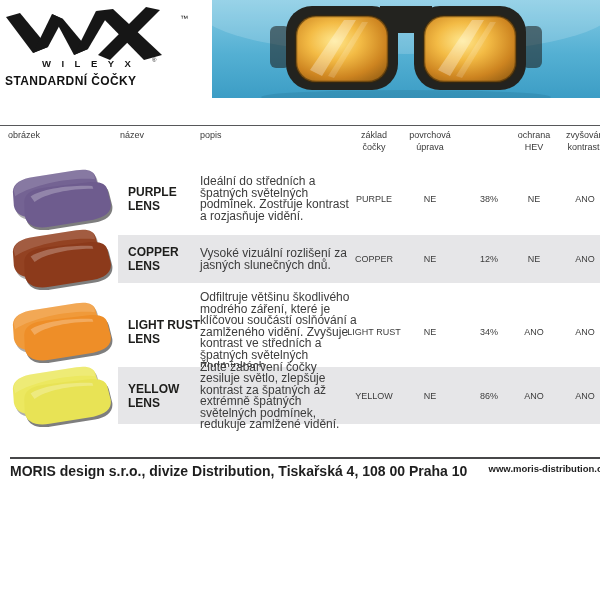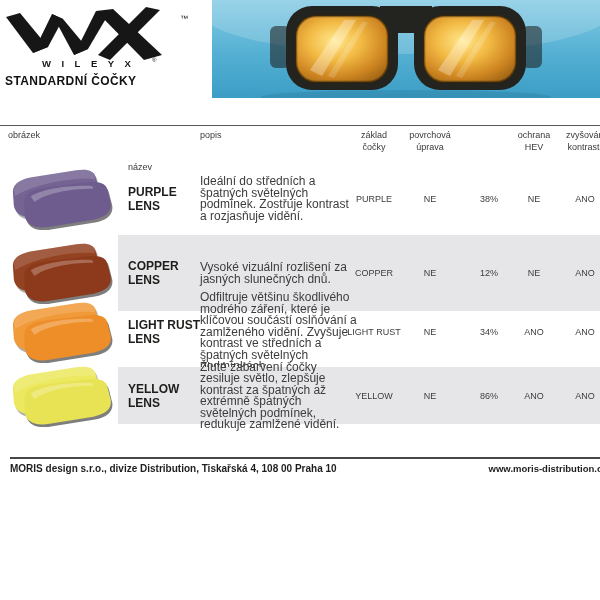--- a/index.html
+++ b/index.html
@@ -27,21 +27,21 @@
   .c-desc{left:200px;width:158px;font-size:12px;line-height:11.5px;color:#3c3c3c;}
   .c-val{font-size:9px;text-align:center;color:#3c3c3c;}
   .col-base{left:344px;width:60px;}
   .col-coat{left:405px;width:50px;}
   .col-trans{left:459px;width:60px;}
   .col-hev{left:509px;width:50px;}
   .col-con{left:555px;width:60px;}
 
   
   .rule-bottom{position:absolute;left:10px;top:457px;width:600px;height:1.5px;background:#474749;}
-  #footer-left{position:absolute;left:10px;top:463px;font-size:10px;font-weight:700;color:#1e1e1e;white-space:nowrap;}
+  #footer-left{position:absolute;left:10px;top:463px;font-size:14px;font-weight:700;color:#1e1e1e;white-space:nowrap;}
   #footer-right{position:absolute;right:-7px;top:463px;font-size:9.5px;font-weight:700;color:#1e1e1e;white-space:nowrap;}
 </style>
 </head>
 <body>
 
 <div id="page">
 
   <svg id="logo" viewBox="0 0 192 64">
     <g fill="#161616">
       <polygon points="2,10 16,6 44,40 29,46"></polygon>
@@ -87,21 +87,21 @@
       <rect x="212" y="16" width="92" height="66" rx="20" fill="none" stroke="#3f2a08" stroke-width="2.5" opacity="0.55"></rect>
       <polygon points="98,70 132,20 144,20 110,76" fill="#ffffff" opacity="0.30"></polygon>
       <polygon points="116,76 150,22 156,22 122,78" fill="#ffffff" opacity="0.16"></polygon>
       <polygon points="226,70 260,20 272,20 238,76" fill="#ffffff" opacity="0.30"></polygon>
       <polygon points="244,76 278,22 284,22 250,78" fill="#ffffff" opacity="0.16"></polygon>
     </g>
   </svg>
 
   <div class="rule-top"></div>
   <div class="thead th-left" style="left:8px;">obrázek</div>
-  <div class="thead th-left" style="left:128px;margin-top:32px;">název</div>
+  <div class="thead th-left" style="left:120px;">název</div>
   <div class="thead th-left" style="left:200px;">popis</div>
   <div class="thead th-center" style="left:344px;width:60px;">
     <div>základ</div>
     <div>čočky</div>
   </div>
   <div class="thead th-center" style="left:405px;width:50px;">
     <div>povrchová</div>
     <div>úprava</div>
   </div>
   <div class="thead th-center" style="left:509px;width:50px;">
@@ -131,21 +131,21 @@
       <div>LENS</div>
     </div>
     <div class="cell c-desc">Ideální do středních a špatných světelných podmínek. Zostřuje kontrast a rozjasňuje vidění.</div>
     <div class="cell c-val col-base">PURPLE</div>
     <div class="cell c-val col-coat">NE</div>
     <div class="cell c-val col-trans">38%</div>
     <div class="cell c-val col-hev">NE</div>
     <div class="cell c-val col-con">ANO</div>
   </div>
 
-  <div class="row" style="top:235px;height:76px;border-radius:20px;">
+  <div class="row" style="top:235px;height:48px;border-radius:20px;">
     <div class="row-band"></div>
     <svg class="lens-img" viewBox="0 0 116 66">
       <g transform="translate(2,1) rotate(-4 50 26)">
         <path d="M5,21 C6,12 15,8 28,7 L74,3 C86,2 93,5 94,12 L97,26 C98,36 90,41 78,43 L31,49 C16,51 6,46 5,36 Z" transform="translate(1.5,3)" fill="#141414" opacity="0.35"></path>
         <path d="M5,21 C6,12 15,8 28,7 L74,3 C86,2 93,5 94,12 L97,26 C98,36 90,41 78,43 L31,49 C16,51 6,46 5,36 Z" style="fill: rgb(147, 66, 34);"></path>
         <path d="M6,20 C8,11 16,8 28,7 L74,3 C85,2 92,5 93,11 L93,14 C70,10 30,14 7,26 Z" fill="#ffffff" opacity="0.14"></path>
       </g>
       <g transform="translate(14,13) rotate(-2 50 26)">
         <path d="M5,21 C6,12 15,8 28,7 L74,3 C86,2 93,5 94,12 L97,26 C98,36 90,41 78,43 L31,49 C16,51 6,46 5,36 Z" transform="translate(1.5,3)" fill="#141414" opacity="0.55"></path>
         <path d="M5,21 C6,12 15,8 28,7 L74,3 C86,2 93,5 94,12 L97,26 C98,36 90,41 78,43 L31,49 C16,51 6,46 5,36 Z" style="fill: rgb(140, 58, 27);"></path>

